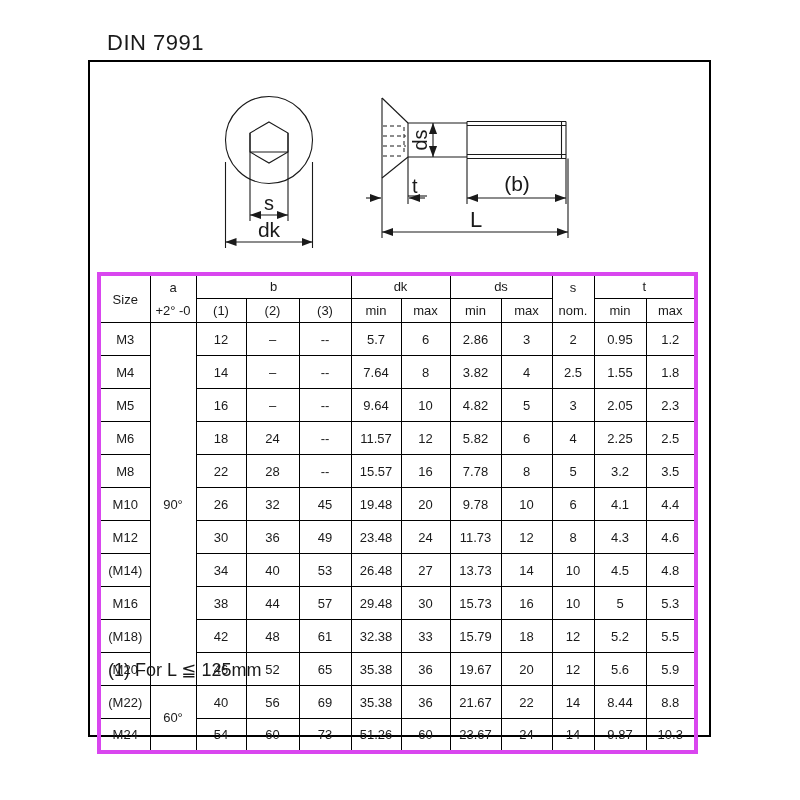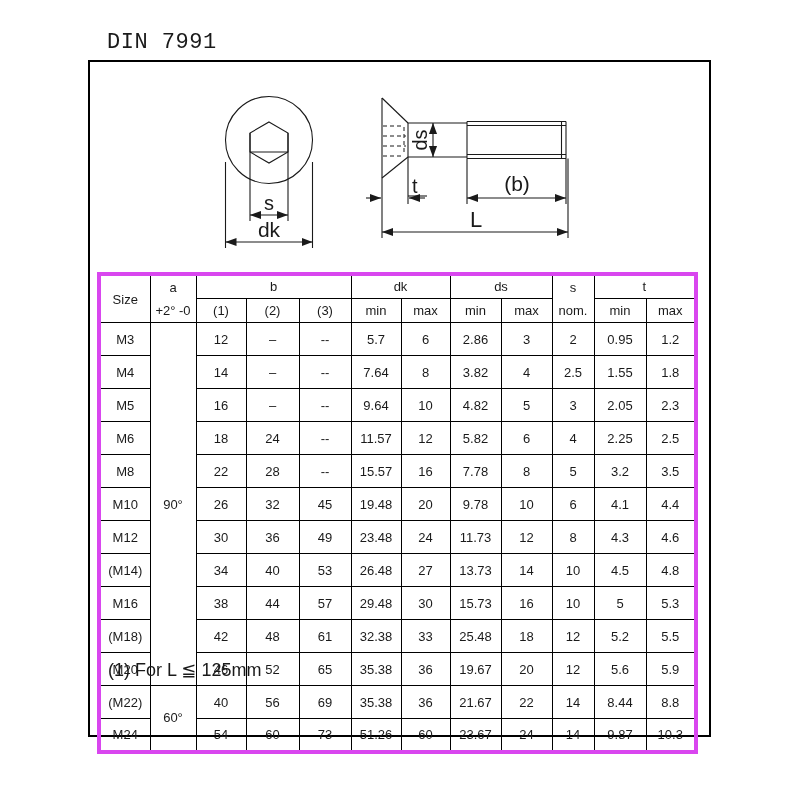--- a/index.html
+++ b/index.html
@@ -1,18 +1,18 @@
 <!DOCTYPE html>
 <html><head>
 <meta charset="utf-8">
 <style>
   html,body{margin:0;padding:0;background:#fff;}
   #screen{position:relative;width:800px;height:800px;background:#fff;overflow:hidden;
           font-family:"Liberation Sans","DejaVu Sans",sans-serif;color:#1a1a1a;}
-  .title{position:absolute;left:107px;top:30px;font-size:22px;letter-spacing:0.5px;font-family:Liberation Mono, monospace;}
+  .title{position:absolute;left:107px;top:30px;font-size:22px;letter-spacing:0.5px;}
   .frame{position:absolute;left:88px;top:60px;width:623px;height:677px;
          border:2px solid #000;box-sizing:border-box;}
   svg.drawing{position:absolute;left:190px;top:88px;}
   table.dim{position:absolute;left:97px;top:272px;border-collapse:collapse;table-layout:fixed;
             font-size:13px;border:4px solid #d946ef;}
   table.dim td{border:1px solid #000;text-align:center;vertical-align:middle;padding:0;
                white-space:nowrap;overflow:hidden;}
   tr.hrow{height:23px;}
   tr.drow{height:33px;}
   td.twoLine div{height:23px;line-height:23px;}
@@ -272,21 +272,21 @@
         <td>5</td>
         <td>5.3</td>
       </tr>
       <tr class="drow">
         <td>(M18)</td>
         <td>42</td>
         <td>48</td>
         <td>61</td>
         <td>32.38</td>
         <td>33</td>
-        <td>25.48</td>
+        <td>15.79</td>
         <td>18</td>
         <td>12</td>
         <td>5.2</td>
         <td>5.5</td>
       </tr>
       <tr class="drow">
         <td>M20</td>
         <td>46</td>
         <td>52</td>
         <td>65</td>

